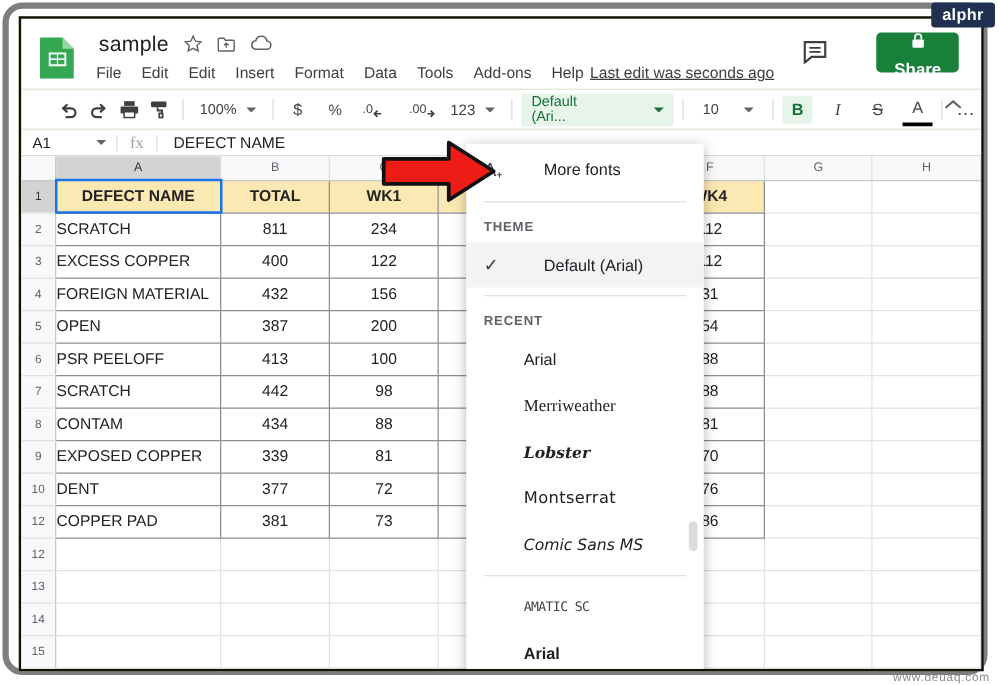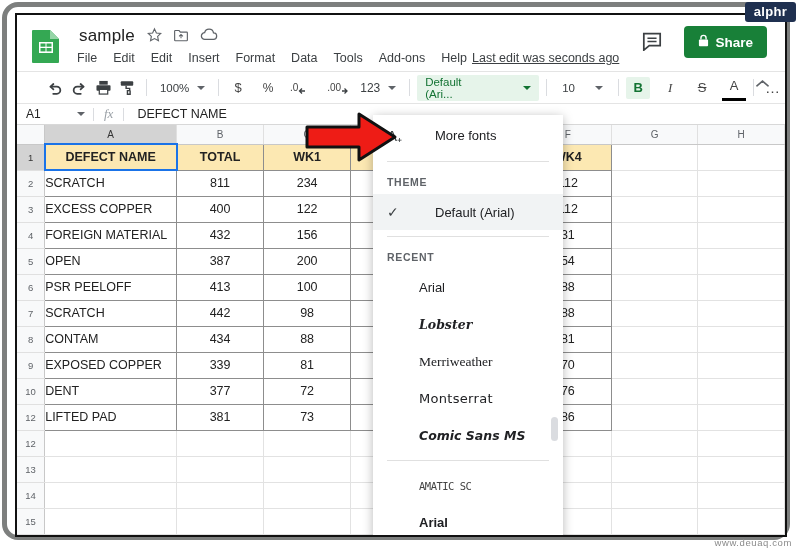--- a/index.html
+++ b/index.html
@@ -96,20 +96,21 @@
     background: #188038;
     color: #fff;
     border-radius: 4px;
     display: flex;
     align-items: center;
     gap: 6px;
     padding: 0 14px;
     font-size: 13.5px;
     font-weight: bold;
     cursor: pointer;
+    flex-direction: column;
   }
 
   
   .toolbar {
     position: absolute;
     left: 0; top: 56px;
     width: 100%;
     height: 32px;
     background: #fff;
     border-top: 1px solid #e4e4e4;
@@ -188,21 +189,21 @@
     font-size: 12px;
     color: #222;
     background: #fff;
   }
   .namebox {
     width: 76px; height: 100%;
     display: flex; align-items: center; justify-content: space-between;
     padding: 0 8px 0 9px;
     cursor: pointer;
   }
-  .fx { color: #9aa0a6; font-family: "Liberation Serif", serif; font-style: italic;
+  .fx { color: #9aa0a6; font-family: "Liberation Serif", serif; 
         padding: 0 10px; font-size: 13px; }
   .vsep { width: 1px; height: 13px; background: #dadce0; }
   .formula-val { padding-left: 13px; font-size: 12.5px; }
 
   
   .grid {
     position: absolute;
     left: 0; top: 110px;
     right: 0; bottom: 0;
     background: #fff;
@@ -325,21 +326,21 @@
     height: 24px;
     background: #dadce0;
     border-radius: 4px;
     cursor: pointer;
   }
   
   .f-arial   { font-family: "Liberation Sans", sans-serif; }
   .f-merri   { font-family: "Liberation Serif", serif; font-size: 13.5px;}
   .f-lobster { font-family: "DejaVu Serif", serif; font-style: italic; font-weight: bold; font-size: 12.5px;}
   .f-mont    { font-family: "DejaVu Sans", sans-serif; letter-spacing:.3px;}
-  .f-comic   { font-family: "DejaVu Sans", sans-serif; font-weight: bold; font-style: italic; font-size:12.5px;}
+  .f-comic   { font-family: "DejaVu Sans", sans-serif; font-weight: normal; font-style: italic; font-size:12.5px;}
   .f-amatic  { font-family: "DejaVu Sans Mono", monospace; font-size: 10.5px; letter-spacing: -.5px; color:#444;}
   .f-arialb  { font-family: "Liberation Sans", sans-serif; font-weight: bold;}
 
   
   .red-arrow {
     position: absolute;
     left: 286px; top: 96px;
     width: 96px; height: 52px;
     z-index: 60;
     pointer-events: none;
@@ -671,21 +672,21 @@
           <td class="cell data num">377</td>
           <td class="cell data num">72</td>
           <td class="cell data num"></td>
           <td class="cell data num"></td>
           <td class="cell data num">76</td>
           <td class="cell"></td>
           <td class="cell"></td>
         </tr>
         <tr>
           <td class="rowhead">12</td>
-          <td class="cell data left">LIFTED PAD</td>
+          <td class="cell data left">COPPER PAD</td>
           <td class="cell data num">381</td>
           <td class="cell data num">73</td>
           <td class="cell data num"></td>
           <td class="cell data num"></td>
           <td class="cell data num">86</td>
           <td class="cell"></td>
           <td class="cell"></td>
         </tr>
 
         <tr>
@@ -764,24 +765,24 @@
       </div>
 
       <div class="fm-sep"></div>
 
       <div class="fm-section">RECENT</div>
 
       <div class="fm-row">
         <span class="fm-label-indent f-arial">Arial</span>
       </div>
       <div class="fm-row">
+        <span class="fm-label-indent f-merri">Merriweather</span>
+      </div>
+      <div class="fm-row">
         <span class="fm-label-indent f-lobster">Lobster</span>
-      </div>
-      <div class="fm-row">
-        <span class="fm-label-indent f-merri">Merriweather</span>
       </div>
       <div class="fm-row">
         <span class="fm-label-indent f-mont">Montserrat</span>
       </div>
       <div class="fm-row">
         <span class="fm-label-indent f-comic">Comic Sans MS</span>
       </div>
 
       <div class="fm-sep"></div>
 

